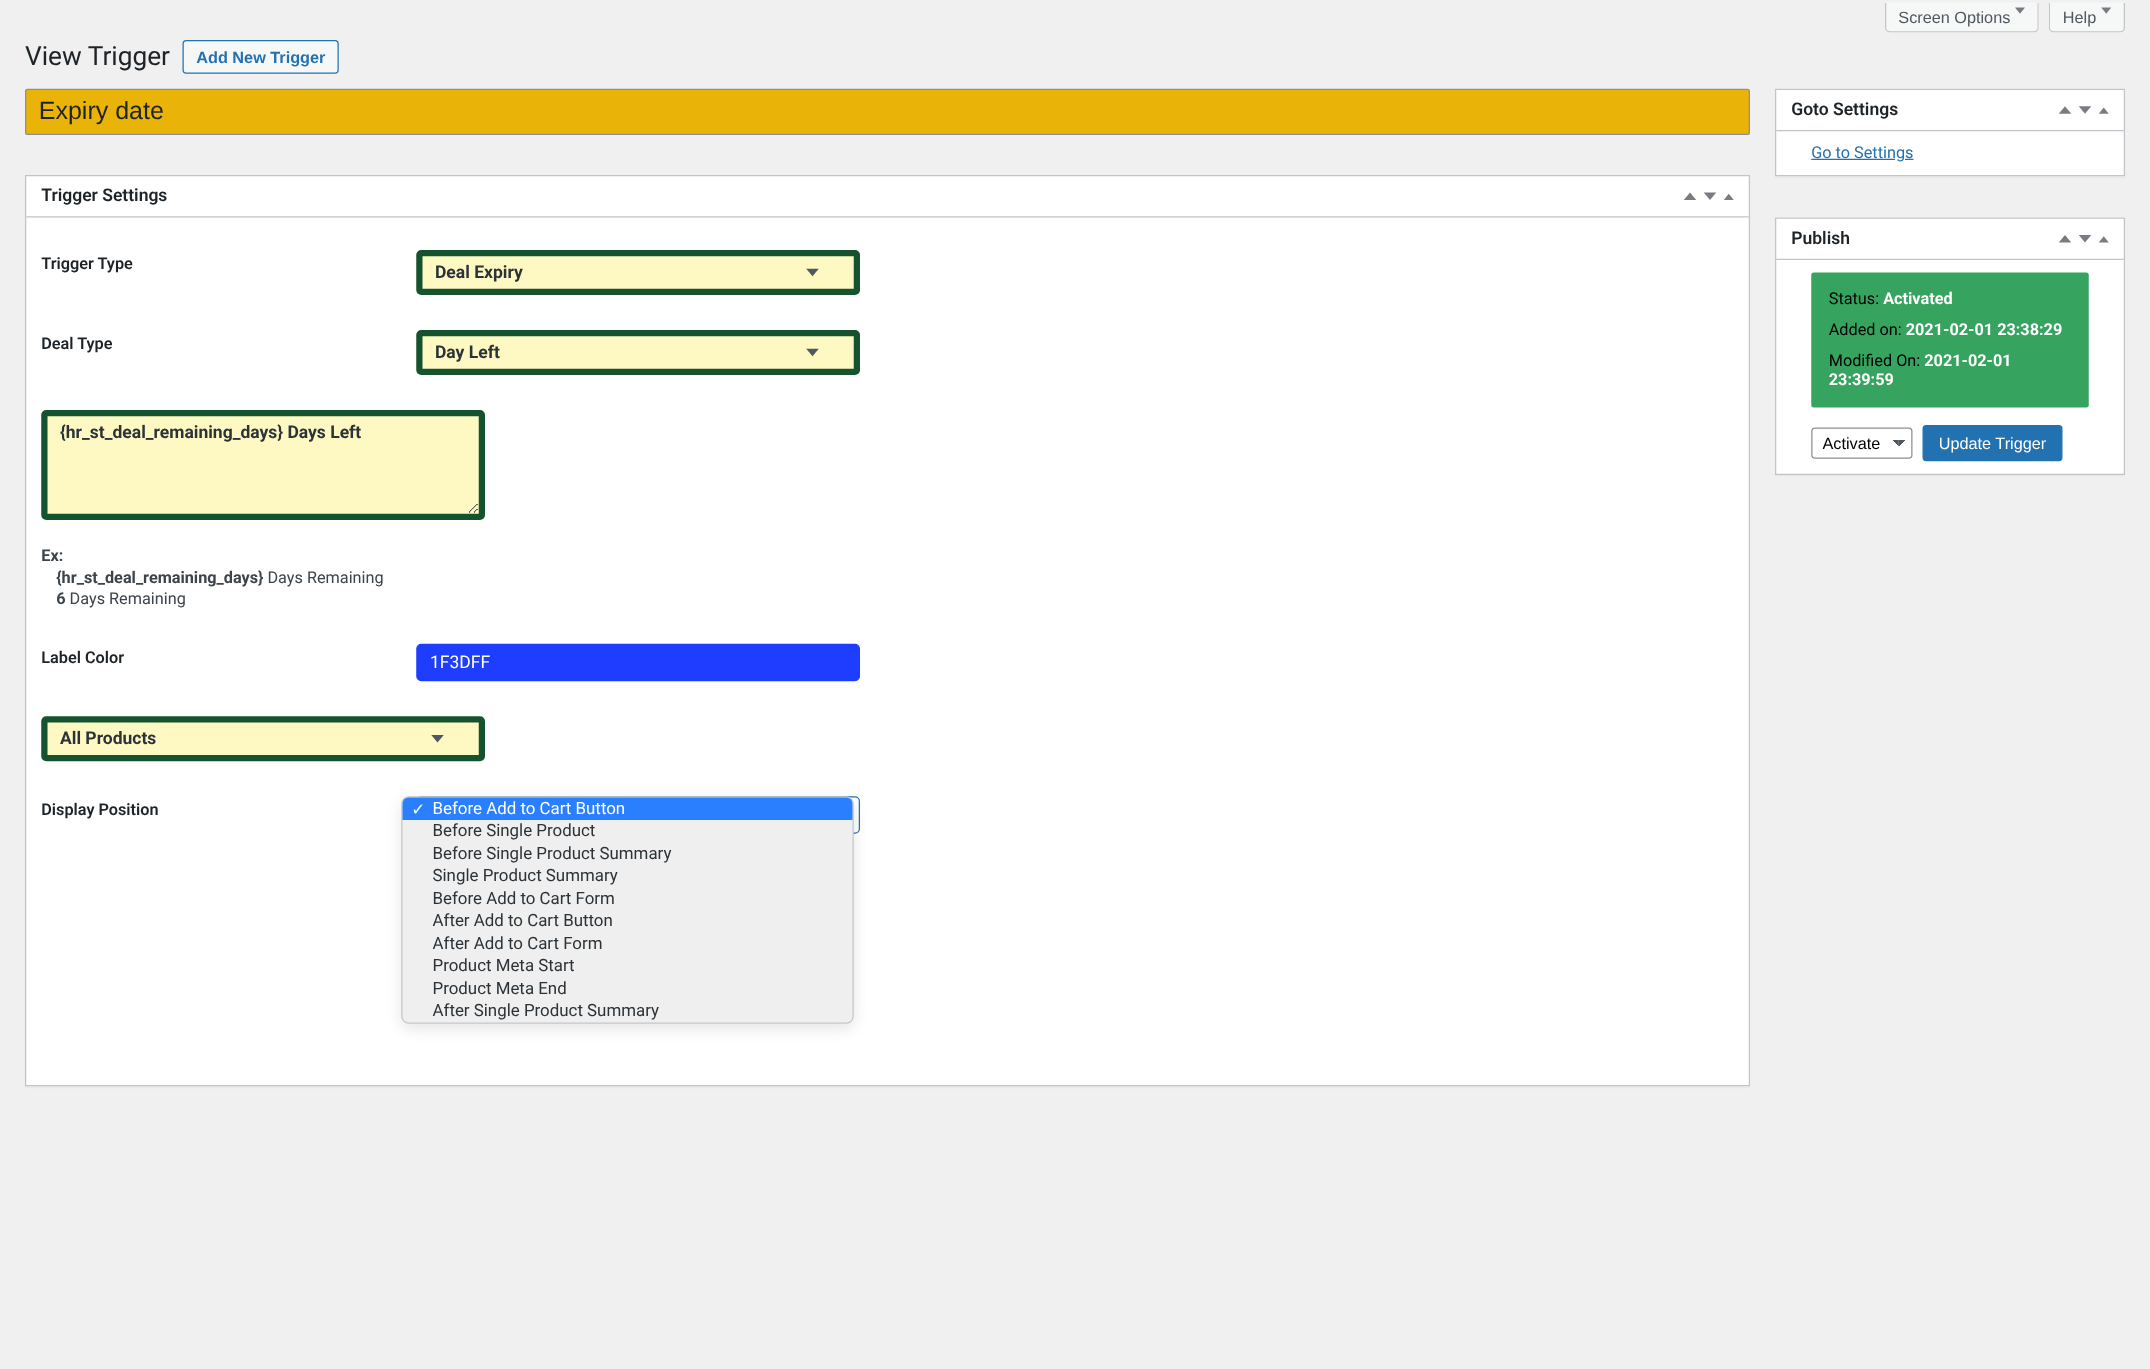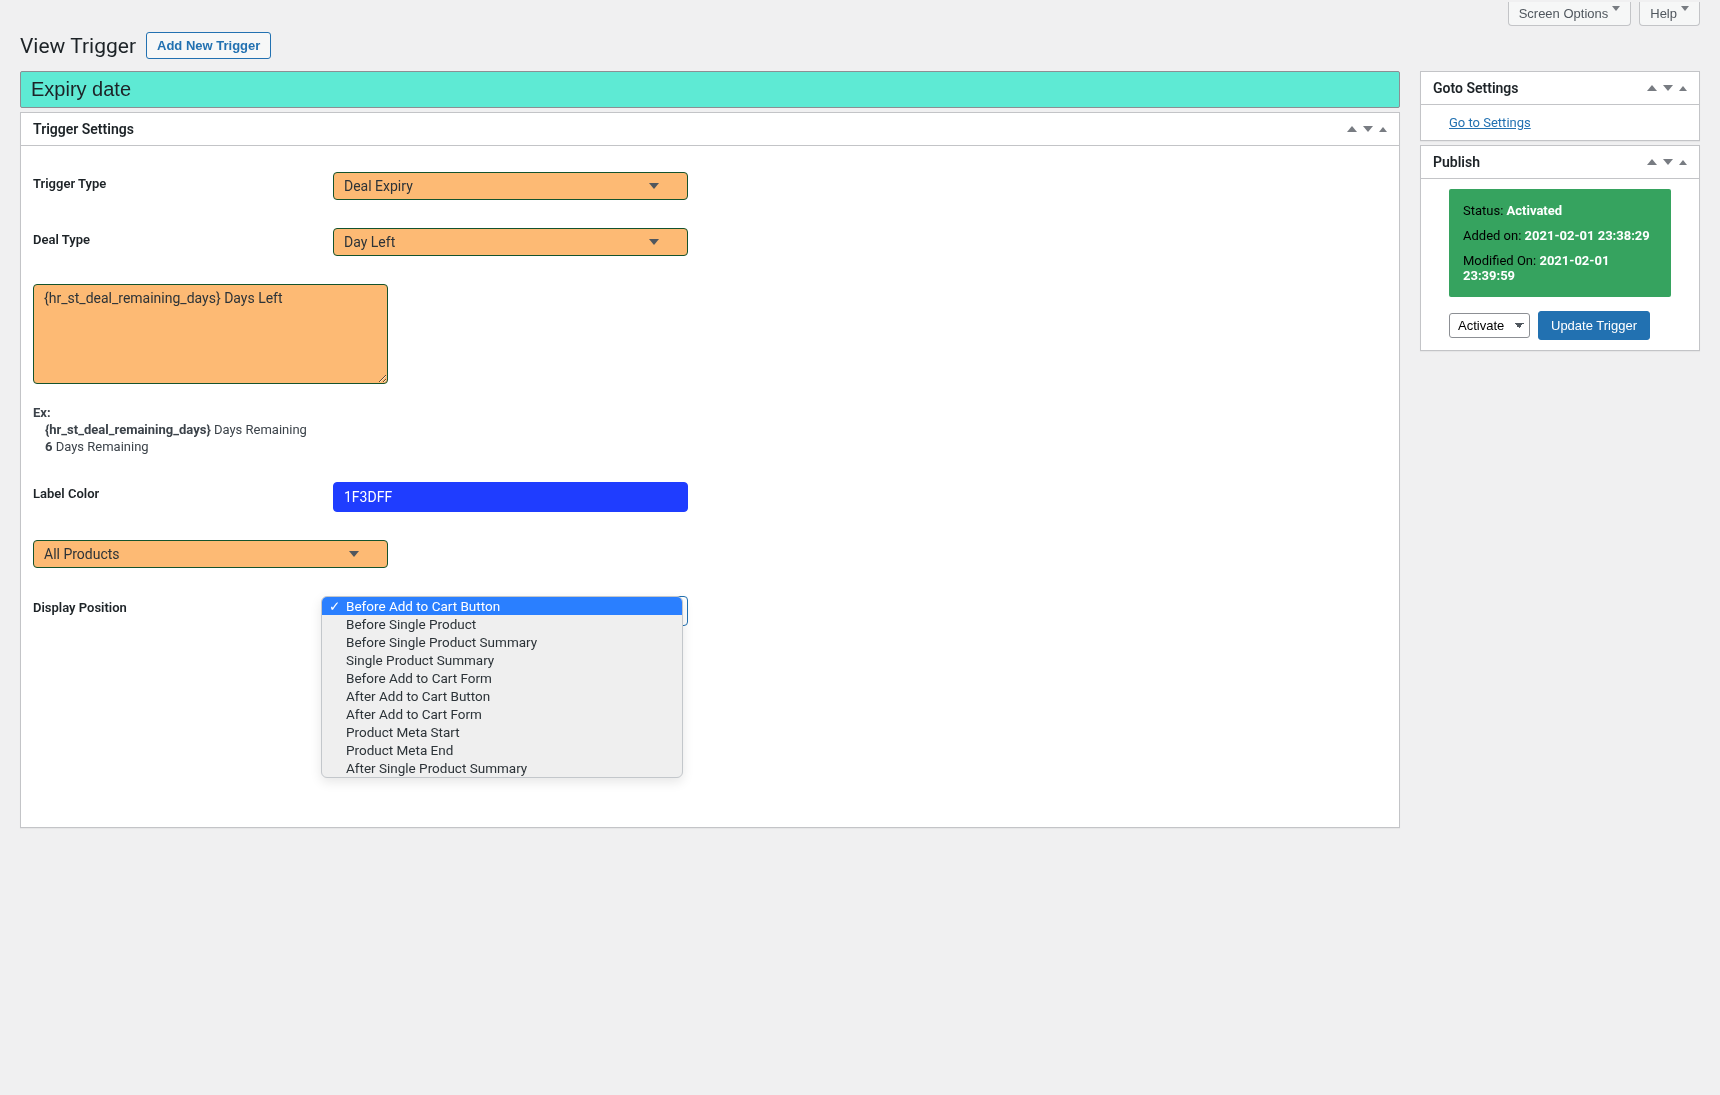--- a/index.html
+++ b/index.html
@@ -61,30 +61,30 @@
     gap: 20px;
     align-items: flex-start;
   }
   .main-col { flex: 1; }
   .side-col { width: 280px; }
   .title-input {
     width: 100%;
     padding: 6px 10px;
     font-size: 20px;
     border: 1px solid #8c8f94;
-    background: #5eead4;
+    background: #eab308;
     border-radius: 2px;
-    margin-bottom: 4px;
+    margin-bottom: 32px;
     color: #1d2327;
   }
   .postbox {
     background: #fff;
     border: 1px solid #c3c4c7;
     box-shadow: 0 1px 1px rgba(0,0,0,.04);
-    margin-bottom: 4px;
+    margin-bottom: 33px;
   }
   .postbox-header {
     display: flex;
     align-items: center;
     justify-content: space-between;
     border-bottom: 1px solid #c3c4c7;
     padding: 8px 12px;
   }
   .postbox-header h2 {
     font-size: 14px;
@@ -114,36 +114,37 @@
   .form-label {
     width: 300px;
     font-weight: 600;
     color: #1d2327;
     font-size: 13px;
     padding-top: 4px;
   }
   .form-field { flex: 1; position: relative; }
   .select-box, .text-input, .textarea {
     width: 355px;
-    border: 1px solid #14532d;
+    border: 5px solid #14532d;
     border-radius: 4px;
-    background: #fdba74;
+    background: #fef9c3;
     padding: 5px 28px 5px 10px;
     font-size: 14px;
     color: #2c3338;
     position: relative;
+    font-weight: bold;
   }
   .select-box {
     display: flex;
     justify-content: space-between;
     align-items: center;
     cursor: pointer;
   }
   .textarea {
-    height: 100px;
+    height: 88px;
     resize: both;
     font-family: inherit;
     padding-right: 10px;
   }
   .color-box {
     width: 355px;
     background: #1F3DFF;
     color: #fff;
     border-radius: 4px;
     padding: 6px 10px;

